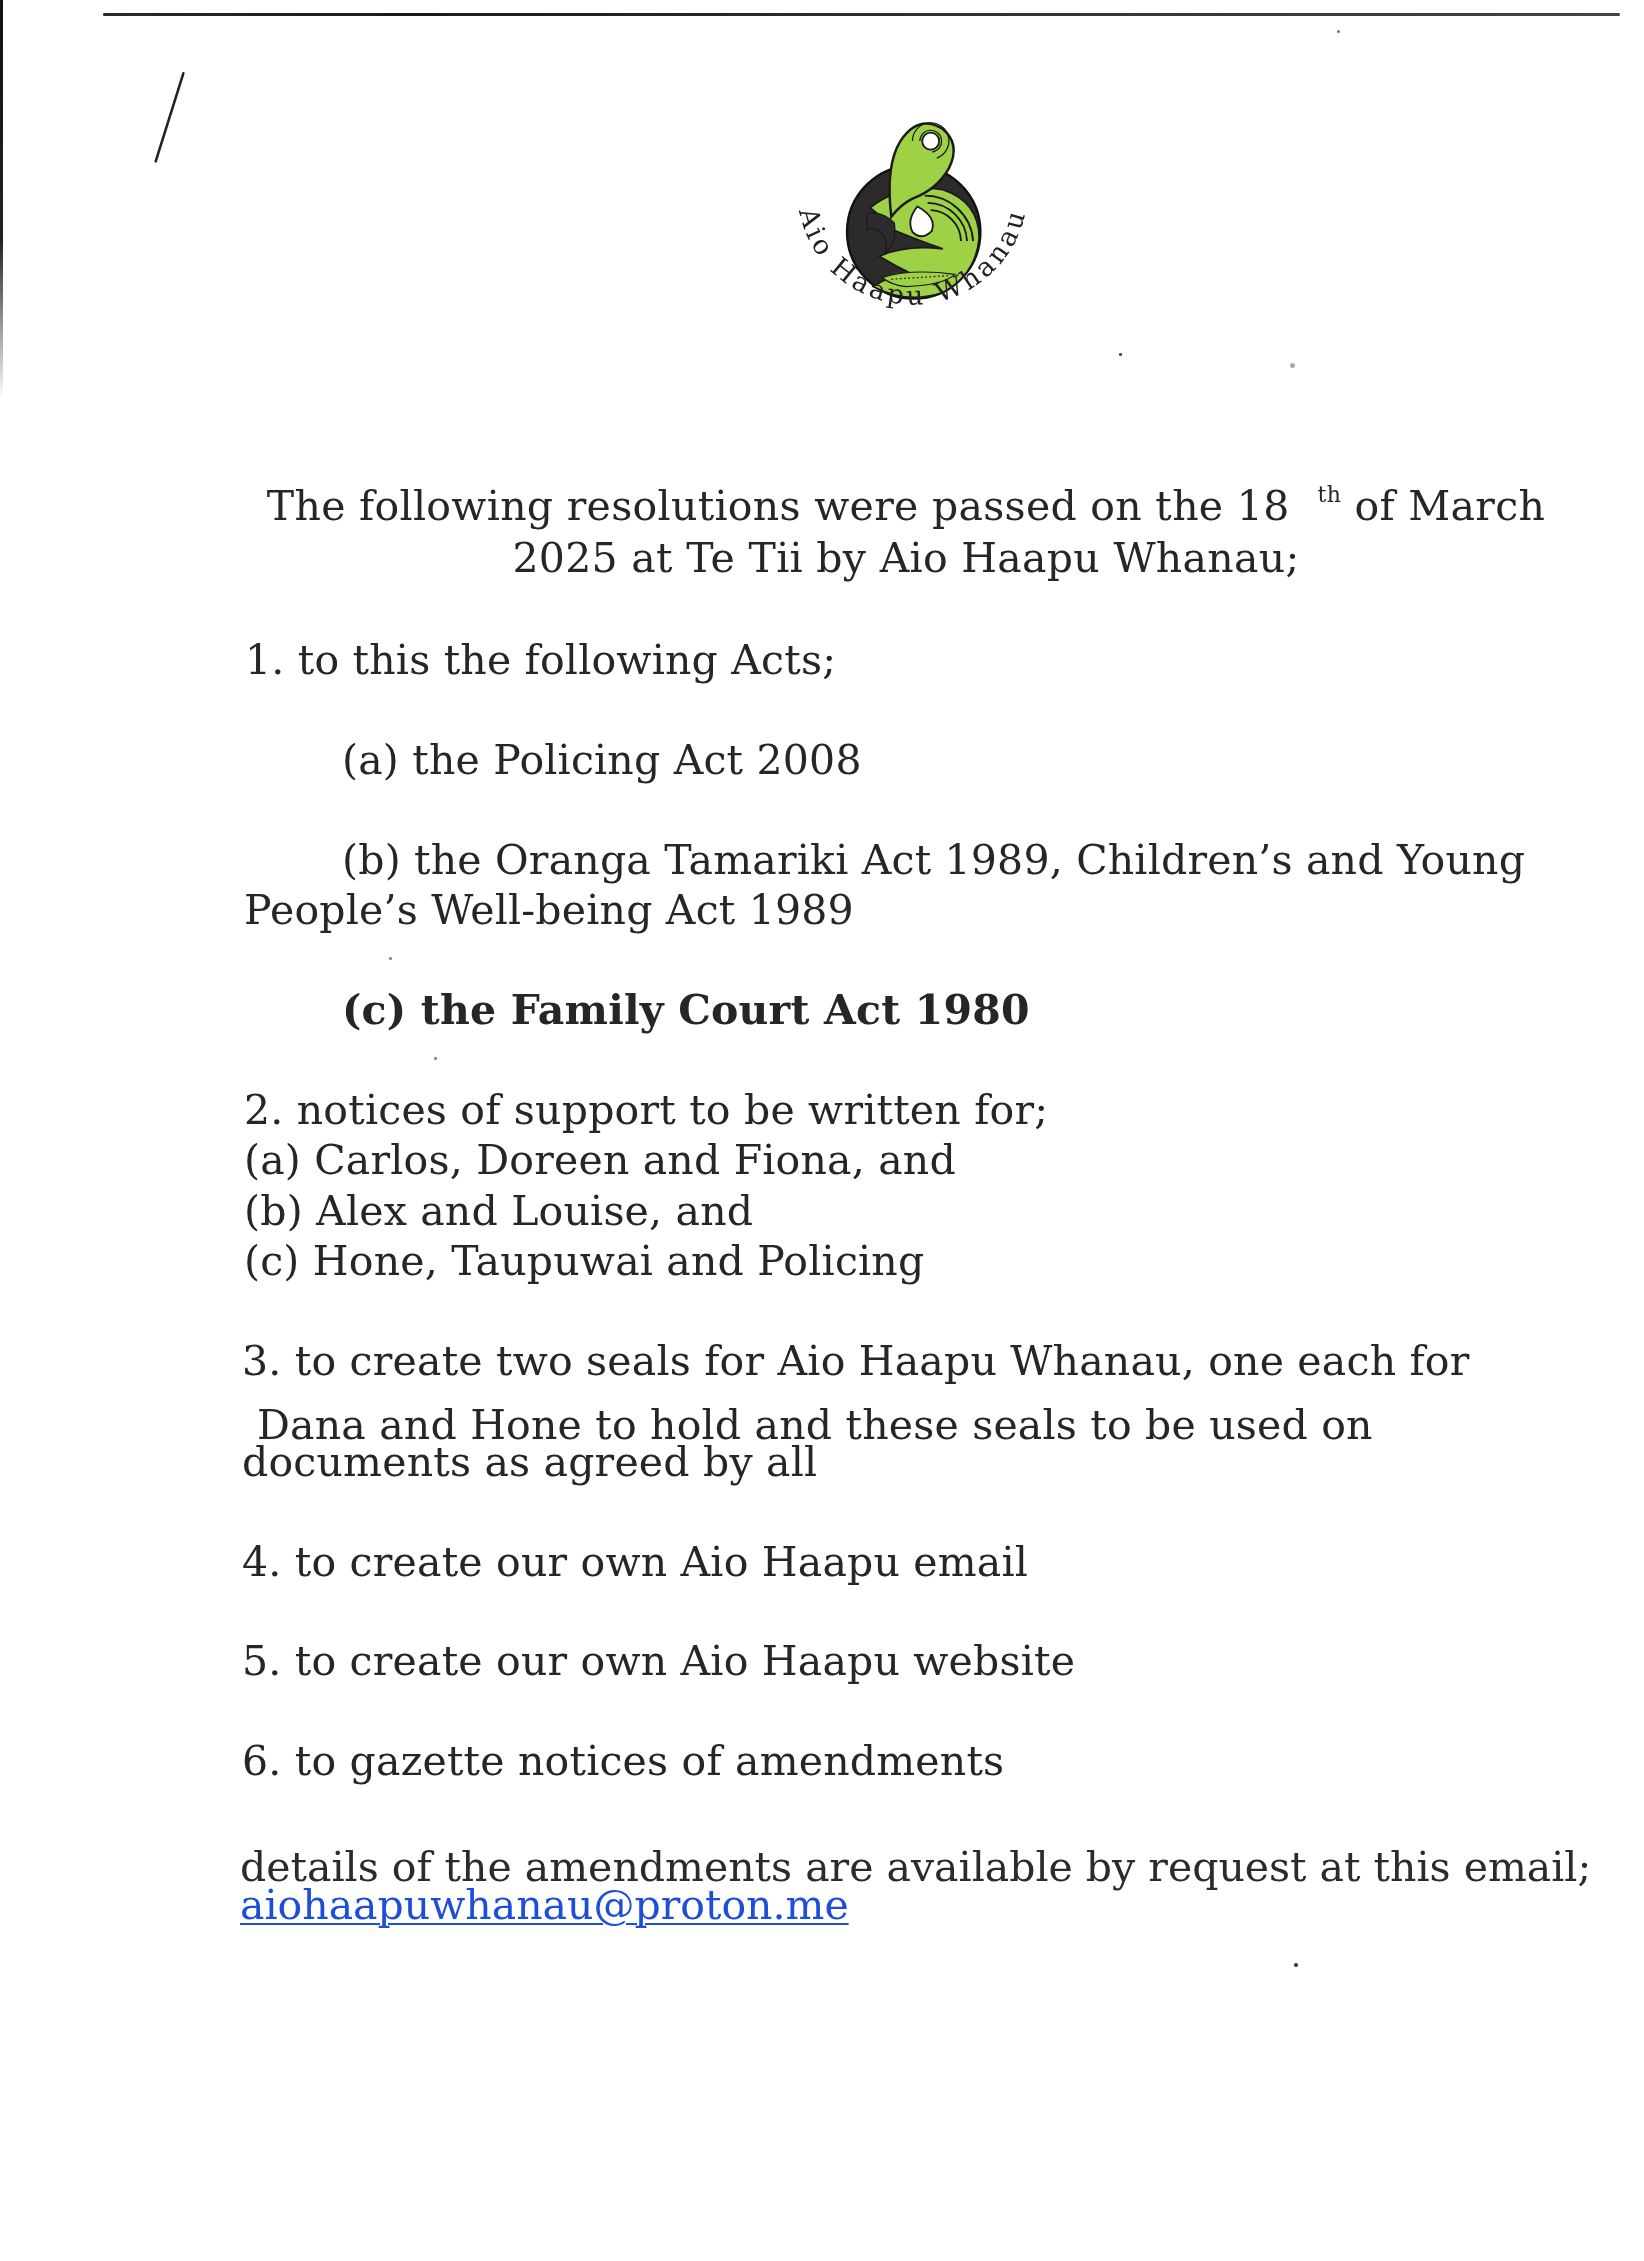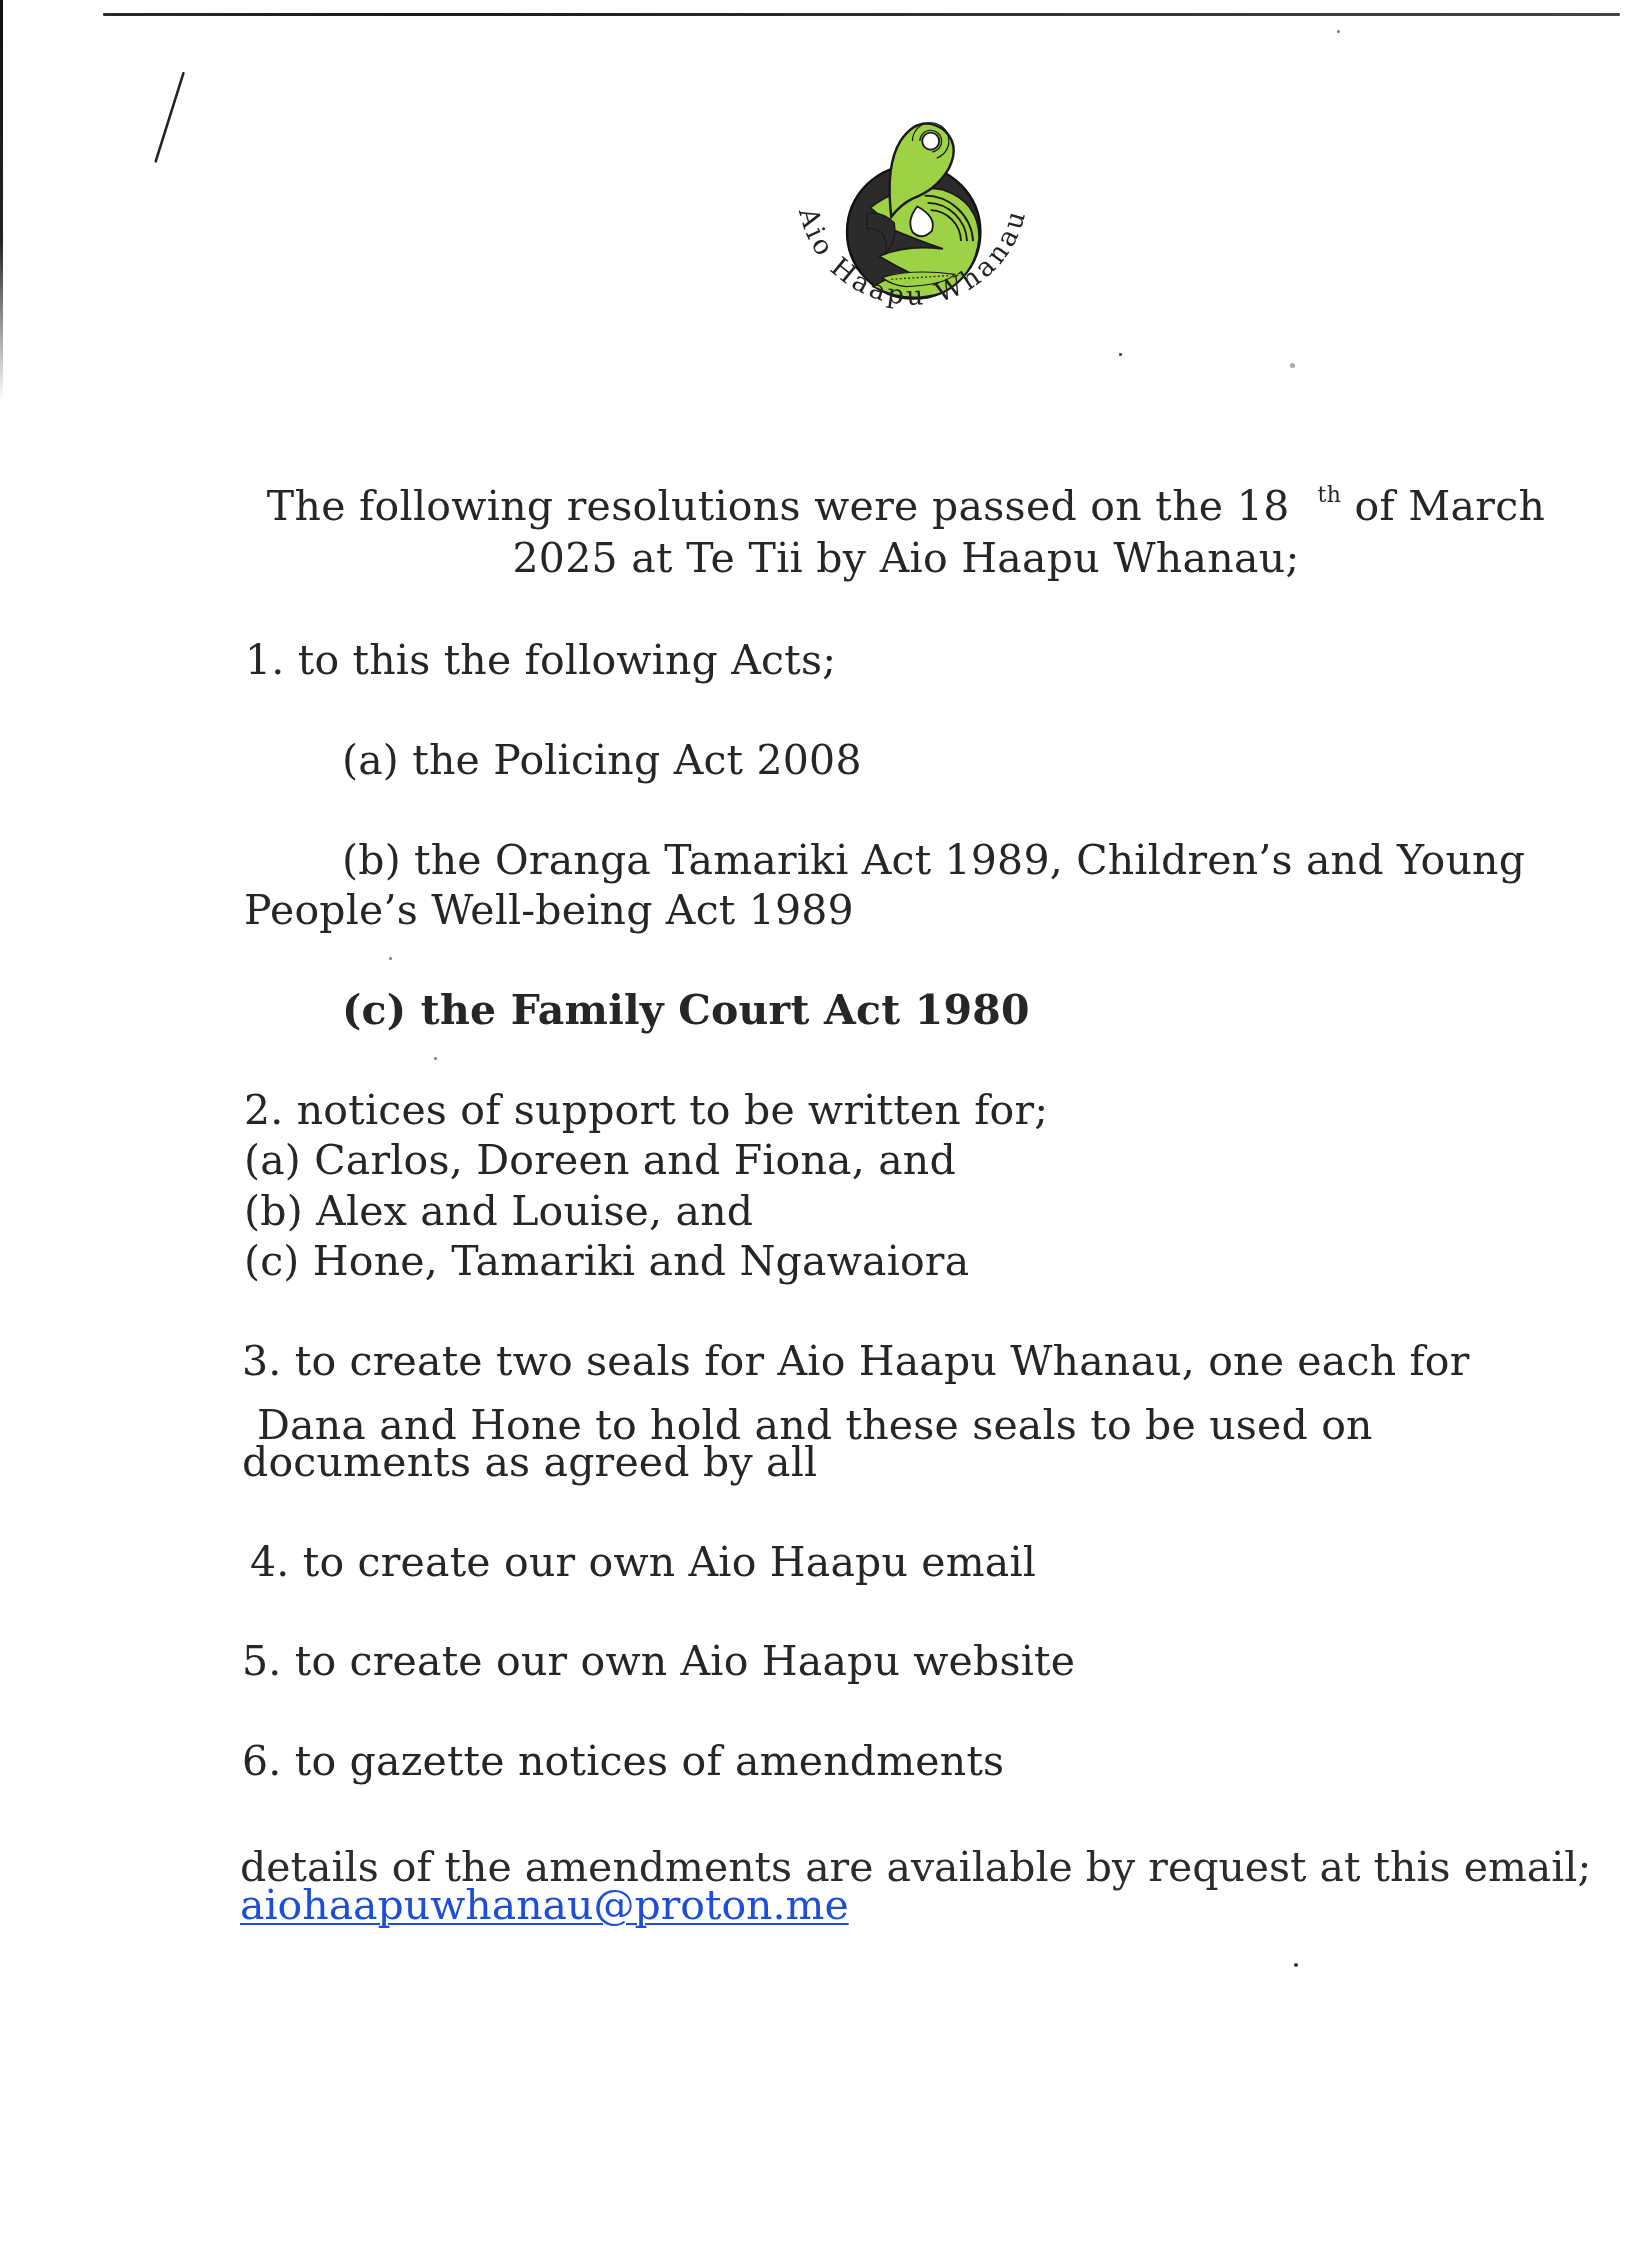--- a/index.html
+++ b/index.html
@@ -156,31 +156,31 @@
 <div class="line" style="left:244px; top:1135px;">
   <span>(a)</span>
   <span>Carlos, Doreen and Fiona, and</span>
 </div>
 <div class="line" style="left:244px; top:1186px;">
   <span>(b)</span>
   <span>Alex and Louise, and</span>
 </div>
 <div class="line" style="left:244px; top:1236px;">
   <span>(c)</span>
-  <span>Hone, Tamariki and Ngawaiora</span>
+  <span>Hone, Taupuwai and Policing</span>
 </div>
 
 <div class="line" style="left:242px; top:1336px;">
   <span>3.</span>
   <span>to create two seals for Aio Haapu Whanau, one each for</span>
 </div>
 <div class="line" style="left:257px; top:1386px;margin-top:14px;">Dana and Hone to hold and these seals to be used on</div>
 <div class="line" style="left:242px; top:1437px;">documents as agreed by all</div>
 
-<div class="line" style="left:250px; top:1537px;">
+<div class="line" style="left:242px; top:1537px;">
   <span>4.</span>
   <span>to create our own Aio Haapu email</span>
 </div>
 
 <div class="line" style="left:242px; top:1636px;">
   <span>5.</span>
   <span>to create our own Aio Haapu website</span>
 </div>
 
 <div class="line" style="left:242px; top:1736px;">

